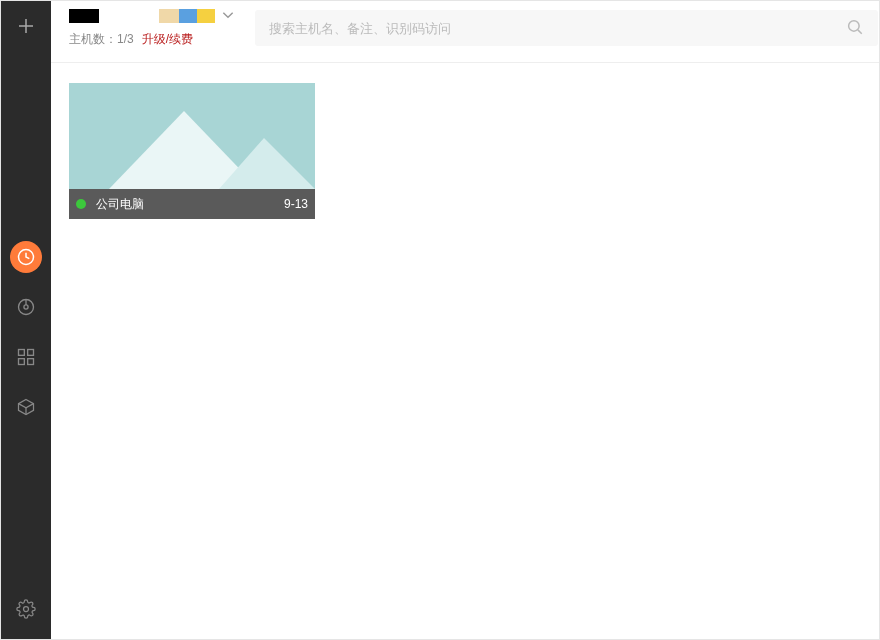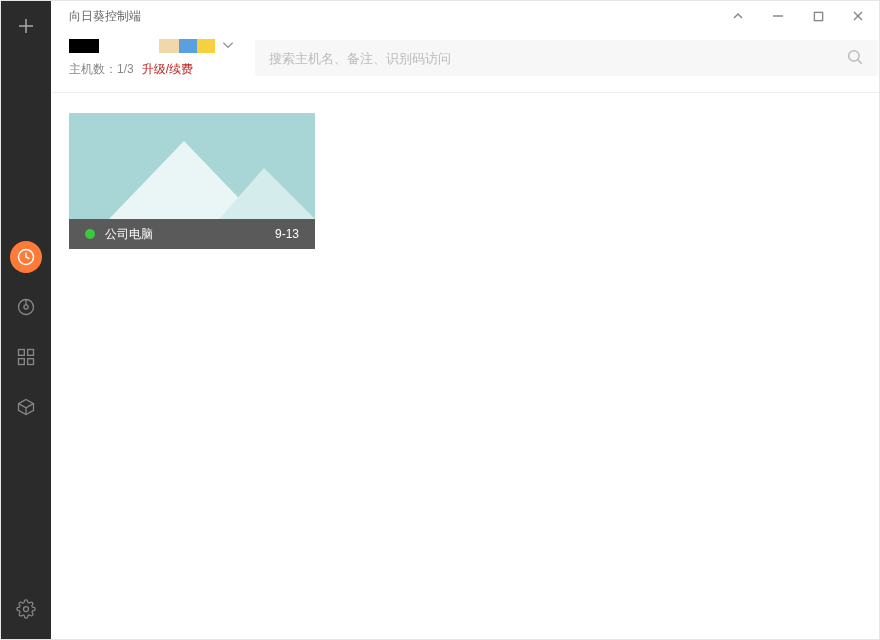--- a/index.html
+++ b/index.html
@@ -145,21 +145,21 @@
     }
     .host-footer {
       position: absolute;
       bottom: 0;
       left: 0;
       right: 0;
       height: 30px;
       background: #5a5a5a;
       display: flex;
       align-items: center;
-      padding: 0 16px;
+      padding: 0 7px;
       color: #fff;
       font-size: 12px;
     }
     .status-dot {
       width: 10px;
       height: 10px;
       border-radius: 50%;
       background: #3cc83c;
       margin-right: 10px;
     }
@@ -210,47 +210,20 @@
     <div class="nav-item">
       <svg width="20" height="20" viewBox="0 0 24 24" fill="none" stroke="#888" stroke-width="1.5">
         <circle cx="12" cy="12" r="3"></circle>
         <path d="M19.4 15a1.65 1.65 0 0 0 .33 1.82l.06.06a2 2 0 1 1-2.83 2.83l-.06-.06a1.65 1.65 0 0 0-1.82-.33 1.65 1.65 0 0 0-1 1.51V21a2 2 0 0 1-4 0v-.09a1.65 1.65 0 0 0-1-1.51 1.65 1.65 0 0 0-1.82.33l-.06.06a2 2 0 1 1-2.83-2.83l.06-.06a1.65 1.65 0 0 0 .33-1.82 1.65 1.65 0 0 0-1.51-1H3a2 2 0 0 1 0-4h.09a1.65 1.65 0 0 0 1.51-1 1.65 1.65 0 0 0-.33-1.82l-.06-.06a2 2 0 1 1 2.83-2.83l.06.06a1.65 1.65 0 0 0 1.82.33h0a1.65 1.65 0 0 0 1-1.51V3a2 2 0 0 1 4 0v.09a1.65 1.65 0 0 0 1 1.51h0a1.65 1.65 0 0 0 1.82-.33l.06-.06a2 2 0 1 1 2.83 2.83l-.06.06a1.65 1.65 0 0 0-.33 1.82v0a1.65 1.65 0 0 0 1.51 1H21a2 2 0 0 1 0 4h-.09a1.65 1.65 0 0 0-1.51 1z"></path>
       </svg>
     </div>
   </div>
 </div>
 
 <div class="main">
-  <div class="titlebar">
-    <span>向日葵控制端</span>
-    <div class="titlebar-spacer"></div>
-    <div class="win-controls">
-      <div class="win-btn">
-        <svg width="12" height="12" viewBox="0 0 12 12" fill="none" stroke="#888" stroke-width="1.5">
-            <polyline points="2 8 6 4 10 8"></polyline>
-          </svg>
-      </div>
-      <div class="win-btn">
-        <svg width="12" height="12" viewBox="0 0 12 12" fill="none" stroke="#888" stroke-width="1.5">
-            <line x1="1" y1="6" x2="11" y2="6"></line>
-          </svg>
-      </div>
-      <div class="win-btn">
-        <svg width="11" height="11" viewBox="0 0 12 12" fill="none" stroke="#888" stroke-width="1.5">
-            <rect x="1.5" y="1.5" width="9" height="9"></rect>
-          </svg>
-      </div>
-      <div class="win-btn">
-        <svg width="12" height="12" viewBox="0 0 12 12" fill="none" stroke="#888" stroke-width="1.5">
-            <line x1="2" y1="2" x2="10" y2="10"></line>
-            <line x1="10" y1="2" x2="2" y2="10"></line>
-          </svg>
-      </div>
-    </div>
-  </div>
 
   <div class="header">
     <div class="account-col">
       <div class="account-row">
         <div class="redacted">
           <span class="block-black"></span>
           <span class="block-gap"></span>
           <span class="block-gap"></span>
           <span class="block-tan"></span>
           <span class="block-blue"></span>

